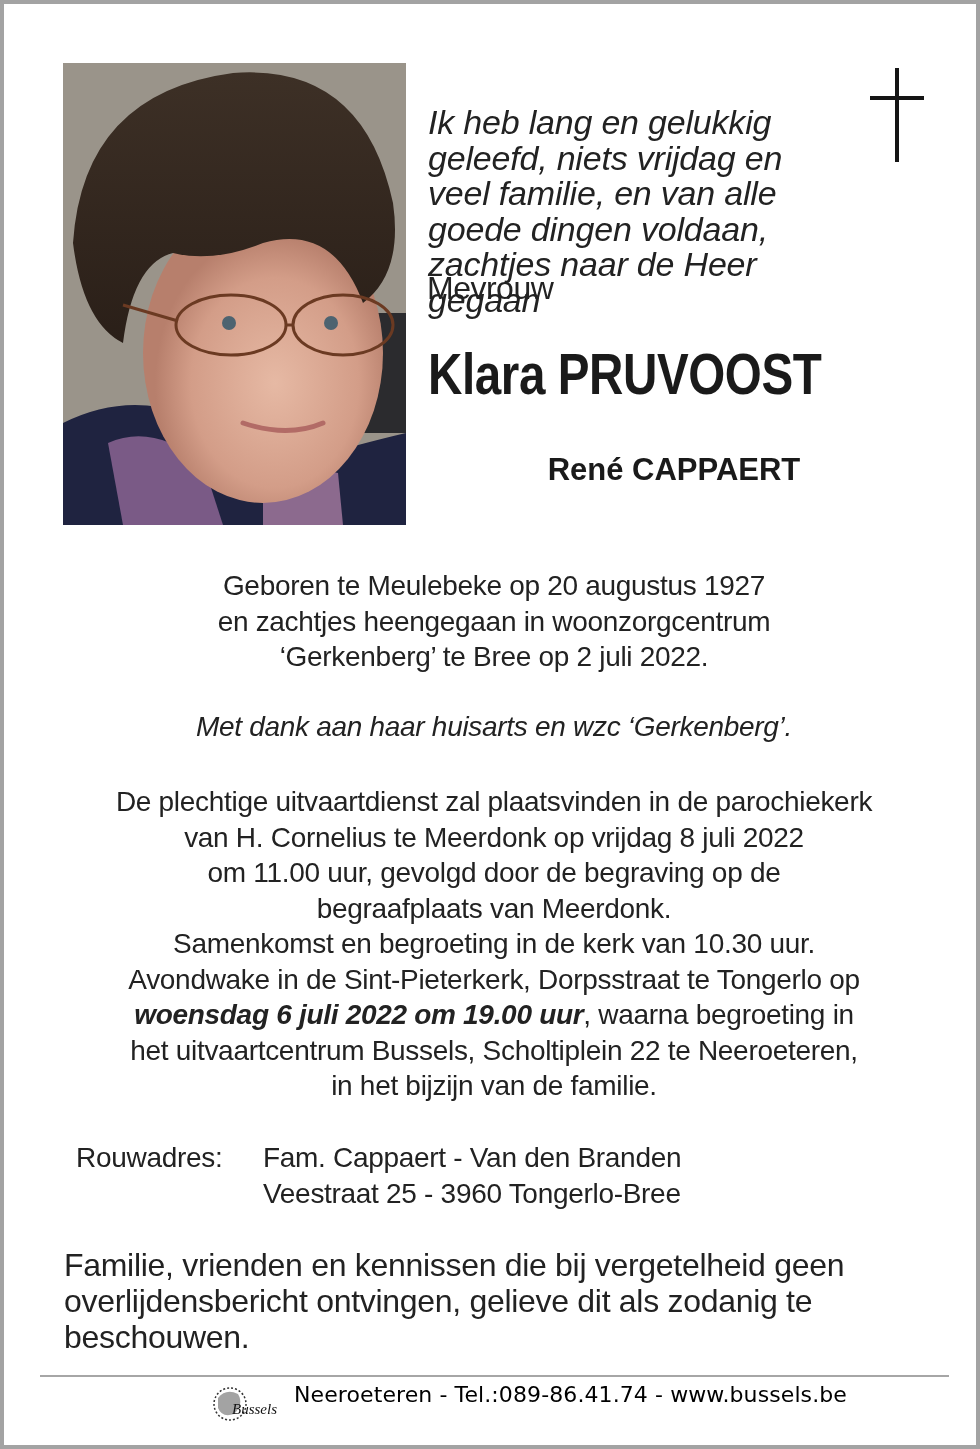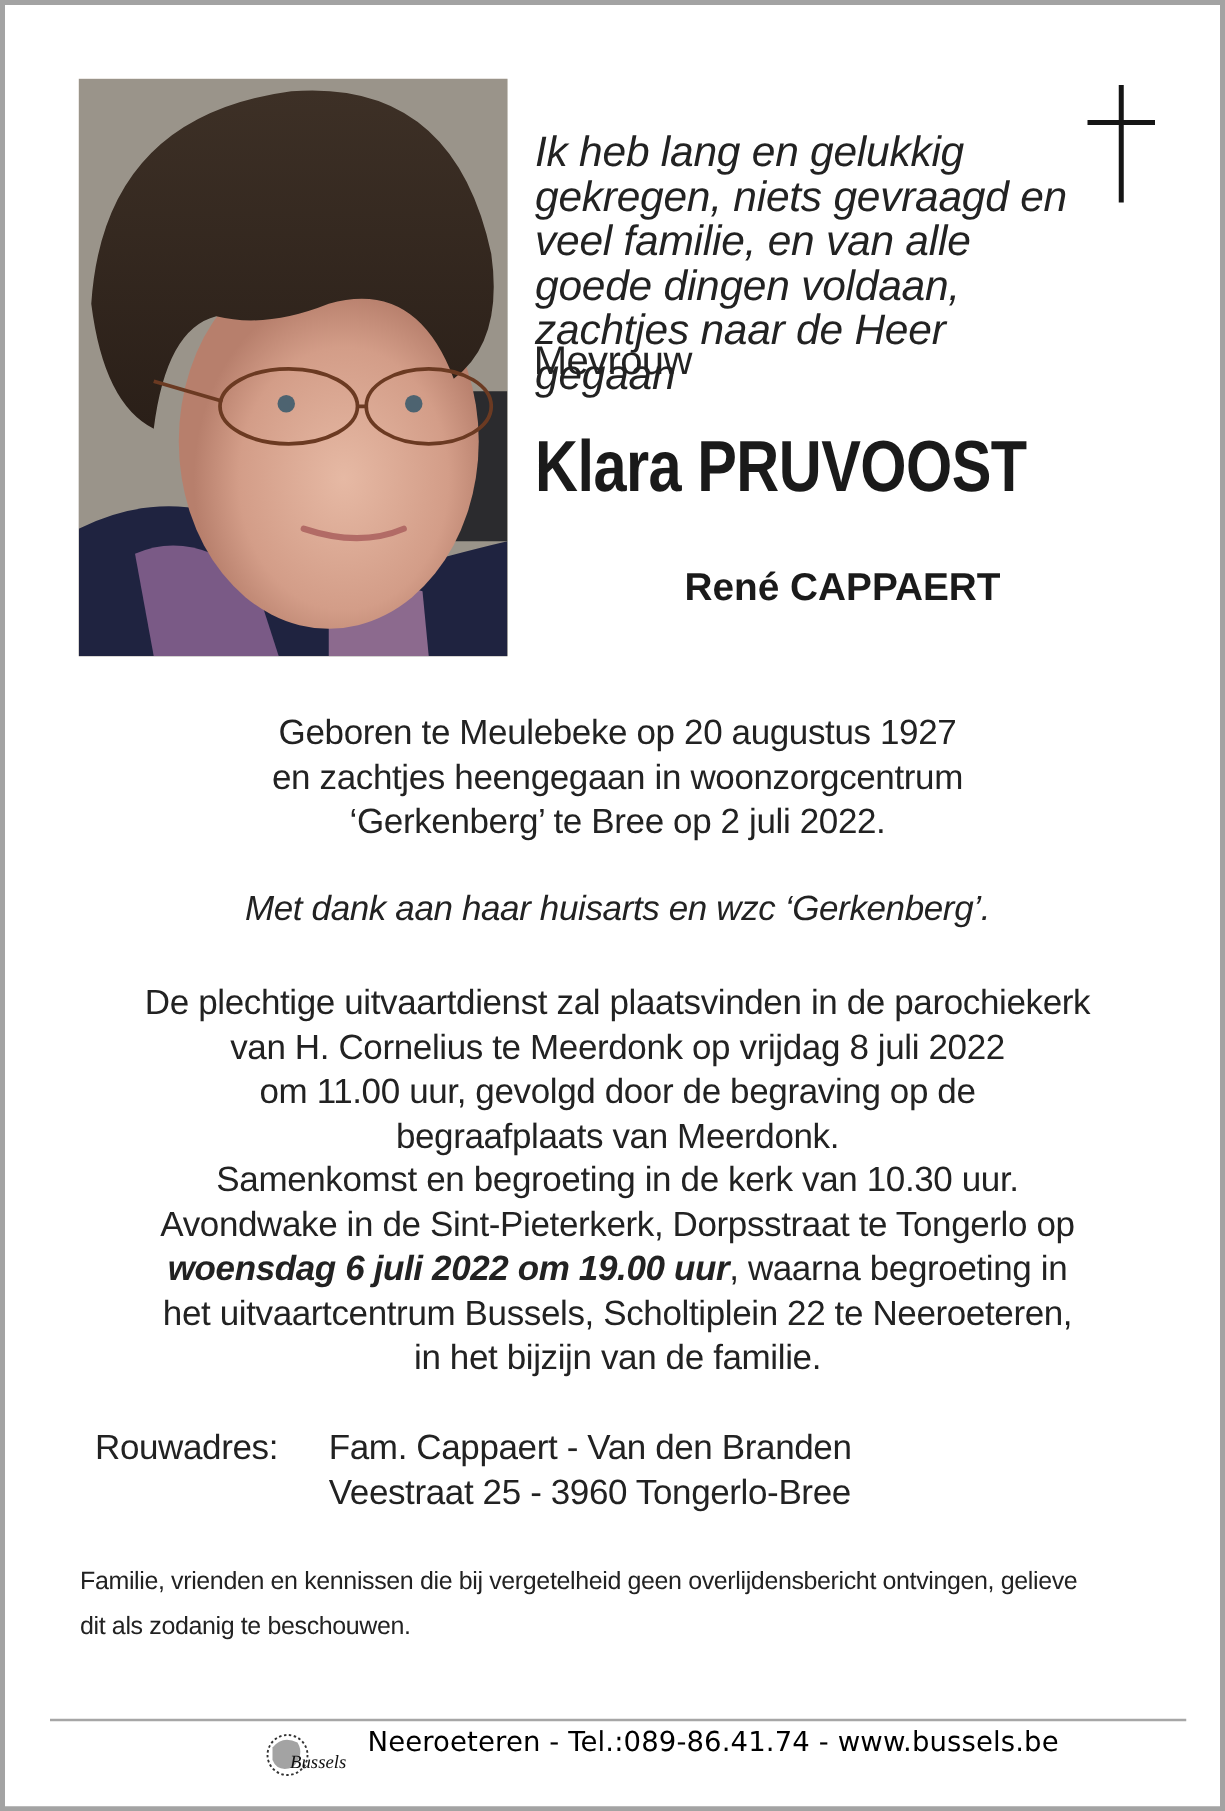--- a/index.html
+++ b/index.html
@@ -24,21 +24,21 @@
   .block { position:absolute; left:40px; width:900px; text-align:center; font-size:28px;
            line-height:35.5px; color:#222; letter-spacing:-0.3px; }
   .block .line { display:block; white-space:nowrap; }
   .born { top:564px; }
   .thanks { top:705px; font-style:italic; }
   .service { top:780px; }
   .bold-italic { font-weight:bold; font-style:italic; }
   .address { position:absolute; left:60px; top:1136px; font-size:28px; line-height:36px; color:#222; letter-spacing:-0.3px; }
   .address .label { position:absolute; left:12px; top:0; white-space:nowrap; }
   .address .lines { position:absolute; left:199px; top:0; white-space:nowrap; }
-  .notice { position:absolute; left:60px; top:1243px; width:820px; font-size:20px; line-height:36px; color:#222; letter-spacing:-0.3px; }
+  .notice { position:absolute; left:60px; top:1243px; width:820px; font-size:32px; line-height:36px; color:#222; letter-spacing:-0.3px; }
   .rule { position:absolute; left:36px; top:1371px; width:909px; height:2px; background:#a6a6a6; }
   .footer-logo { position:absolute; left:206px; top:1380px; width:74px; height:44px; }
   .footer-text { position:absolute; left:290px; top:1380px; font-family:"DejaVu Sans", sans-serif; color:#000; }
   .footer-text .fname { font-weight:bold; font-size:19px; line-height:22px; letter-spacing:0.2px; }
   .footer-text .fcontact { font-size:22px; line-height:22px; letter-spacing:0.1px; }
 </style>
 </head>
 <body>
 
 <div class="card">
@@ -68,21 +68,21 @@
       <line x1="60" y1="242" x2="115" y2="258" stroke="#6b3a22" stroke-width="3"></line>
       <line x1="222" y1="262" x2="230" y2="262" stroke="#6b3a22" stroke-width="3"></line>
       <circle cx="166" cy="260" r="7" fill="#4d6370"></circle>
       <circle cx="268" cy="260" r="7" fill="#4d6370"></circle>
       <path d="M180 360 Q225 375 260 360" fill="none" stroke="#b26b66" stroke-width="5" stroke-linecap="round"></path>
     </svg>
   </div>
 
   <div class="poem">
     <div>Ik heb lang en gelukkig</div>
-    <div>gekregen, niets gevraagd en</div>
+    <div>geleefd, niets vrijdag en</div>
     <div>veel familie, en van alle</div>
     <div>goede dingen voldaan,</div>
     <div>zachtjes naar de Heer gegaan</div>
   </div>
 
   <div class="cross">
     <div class="v"></div>
     <div class="h"></div>
   </div>
 

